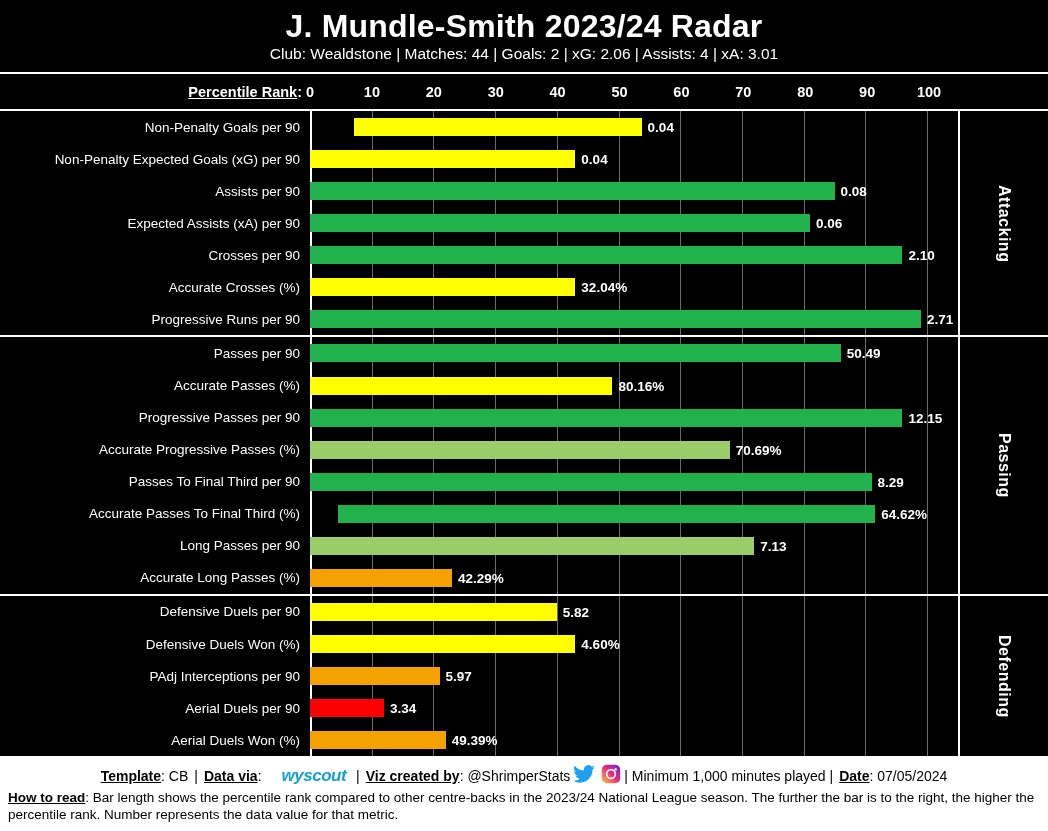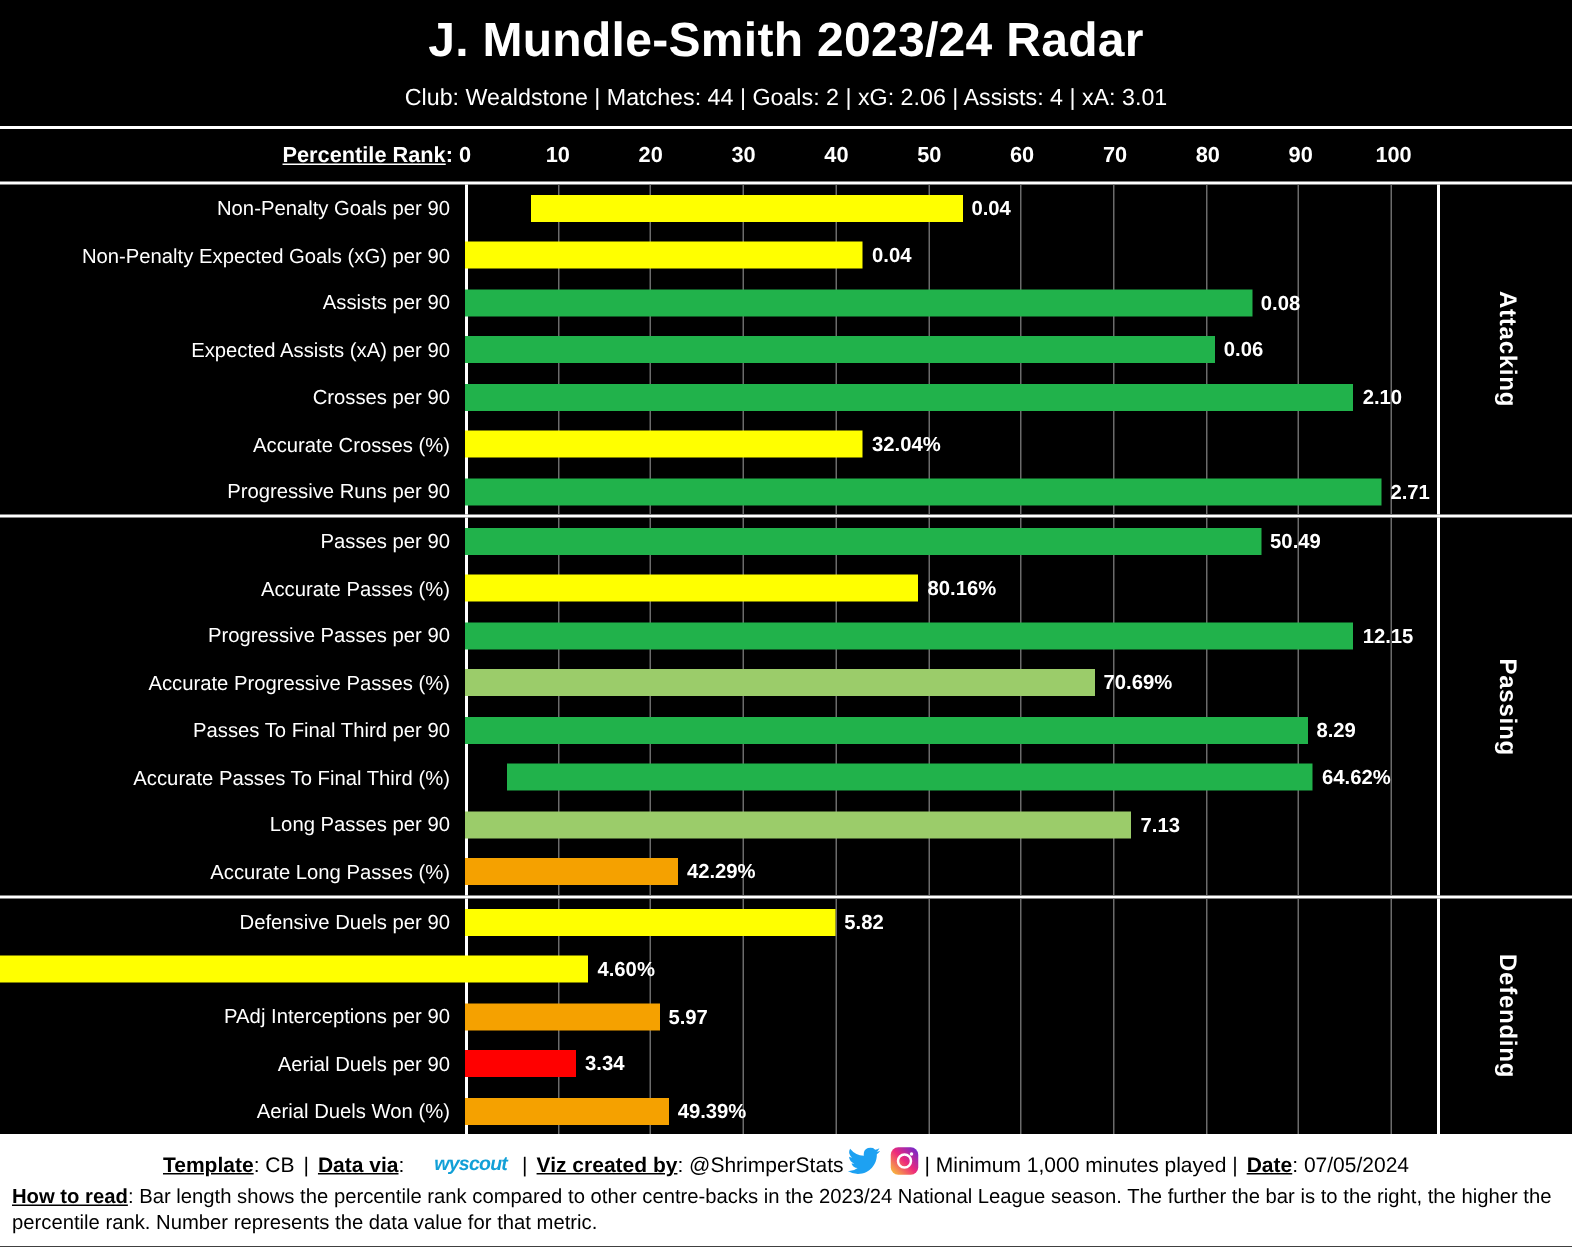--- a/index.html
+++ b/index.html
@@ -2,21 +2,21 @@
 <html><head>
 <meta charset="utf-8">
 <style>
   html,body{margin:0;padding:0;background:#000;}
   body{width:1048px;height:831px;font-family:"Liberation Sans",sans-serif;color:#fff;overflow:hidden;}
   .wrap{width:1048px;height:831px;position:relative;background:#000;display:flex;flex-direction:column;}
 
   
   .header{padding-top:8px;text-align:center;}
   .title{font-size:32px;font-weight:bold;letter-spacing:.2px;}
-  .subtitle{font-size:15.5px;margin-top:12px;margin-bottom:9px;}
+  .subtitle{font-size:15.5px;margin-bottom:9px;}
   .rule{height:2px;background:#fff;width:100%;}
 
   
   .axisrow{height:35px;display:flex;align-items:center;position:relative;}
   .axislabel{width:310px;text-align:right;padding-right:8px;font-size:14.5px;font-weight:bold;box-sizing:border-box;}
   .axislabel u{text-decoration:underline;}
   .axisarea{position:relative;flex:1;height:35px;}
   .tick{position:absolute;top:50%;transform:translate(-50%,-50%);font-size:14.5px;font-weight:bold;}
 
   
@@ -33,21 +33,21 @@
   .bar{height:18px;position:absolute;left:0;top:50%;transform:translateY(-50%);}
   .bval{position:absolute;top:50%;transform:translateY(-50%);font-size:13.5px;font-weight:bold;white-space:nowrap;}
   .gname{width:88px;border-left:2px solid #fff;display:flex;align-items:center;justify-content:center;}
   .gname span{writing-mode:vertical-rl;font-size:16px;font-weight:bold;letter-spacing:.5px;}
 
   
   .footer{background:#fff;color:#000;padding:6px 8px 7px 8px;box-sizing:border-box;}
   .fline1{display:flex;align-items:center;justify-content:center;font-size:14px;flex-wrap:nowrap;}
   .fline1 .u{text-decoration:underline;font-weight:bold;}
   .sep{margin:0 6px;}
-  .wyscout{font-weight:bold;font-style:italic;color:#12a0d7;font-size:13px;letter-spacing:-.5px;margin:0 4px;padding-left:16px;}
+  .wyscout{font-weight:bold;font-style:italic;color:#12a0d7;font-size:17px;letter-spacing:-.5px;margin:0 4px;padding-left:16px;}
   .tw{display:inline-block;margin:0 3px;vertical-align:middle;}
   .ig{display:inline-block;margin:0 3px;vertical-align:middle;}
   .fline2{font-size:13.5px;margin-top:3px;line-height:1.25;}
   .fline2 .u{text-decoration:underline;font-weight:bold;}
 </style>
 </head>
 <body>
 
 <div class="wrap">
 
@@ -236,20 +236,21 @@
             <div class="gridline" style="left: calc(95.2381%);"></div>
           </div>
           <div class="row" style="flex: 1 1 0%;">
             <div class="rlabel">Defensive Duels per 90</div>
             <div class="rbar">
               <div class="bar" style="width: 38.0952%; background: rgb(255, 255, 0);"></div>
               <div class="bval" style="left: calc(38.0952% + 6px);">5.82</div>
             </div>
           </div>
           <div class="row" style="flex: 1 1 0%;">
+            <div class="rlabel">Defensive Duels Won (%)</div>
             <div class="rbar">
               <div class="bar" style="width: 40.9524%; background: rgb(255, 255, 0);"></div>
               <div class="bval" style="left: calc(40.9524% + 6px);">4.60%</div>
             </div>
           </div>
           <div class="row" style="flex: 1 1 0%;">
             <div class="rlabel">PAdj Interceptions per 90</div>
             <div class="rbar">
               <div class="bar" style="width: 20%; background: rgb(245, 161, 0);"></div>
               <div class="bval" style="left: calc(20% + 6px);">5.97</div>

